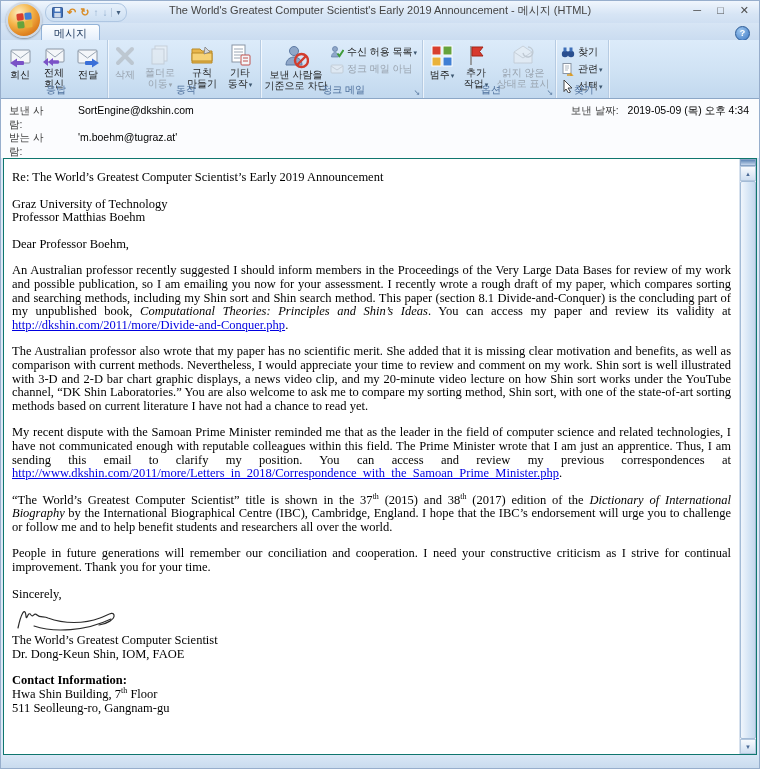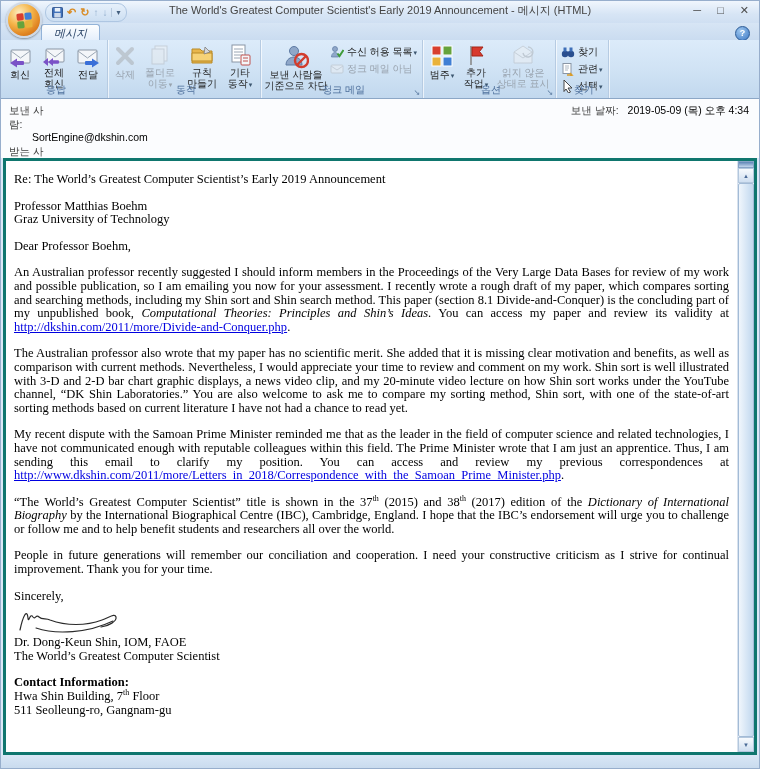--- a/index.html
+++ b/index.html
@@ -26,21 +26,21 @@
   .floppy{width:11px;height:11px;display:inline-block;}
   .title-text{position:absolute;top:2px;left:50%;transform:translateX(-50%);
     font-size:11px;color:#444;white-space:nowrap;}
   .win-controls{position:absolute;top:3px;right:10px;display:flex;gap:16px;}
   .win-controls span{font-size:11px;color:#4c4c4c;line-height:13px;cursor:default;}
   
   .tabrow{position:absolute;top:22px;left:0;right:0;height:17px;
     background:linear-gradient(#d7e5f5,#cadcf0);}
   .tab{position:absolute;left:40px;top:1px;height:16px;padding:0 12px;
     background:linear-gradient(#fdfeff,#e3eefb);border:1px solid #93b3d8;border-bottom:none;
-    border-radius:3px 3px 0 0;font-size:11px;color:#1f3a5f;line-height:16px;font-style:italic;}
+    border-radius:3px 3px 0 0;font-size:11px;color:#1f3a5f;line-height:16px;}
   .help-btn{position:absolute;right:9px;top:3px;width:13px;height:13px;border-radius:50%;
     background:radial-gradient(circle at 35% 30%,#9ec7ef,#3c78c4);border:1px solid #2c5b96;
     color:#fff;font-size:9px;font-weight:bold;text-align:center;line-height:13px;}
   
   .ribbon{position:absolute;top:39px;left:0;right:0;height:58px;display:flex;
     background:linear-gradient(#dcebfa,#cfe2f4 55%,#c2d8ee);border-bottom:1px solid #8ca7c6;}
   .rgroup{position:relative;height:100%;box-sizing:border-box;padding:2px 3px 13px 3px;
     border-right:1px solid #b6cbe2;box-shadow:1px 0 0 rgba(255,255,255,.65);}
   .rg-content{display:flex;height:100%;align-items:flex-start;}
   .rg-label{position:absolute;bottom:1px;left:4px;right:0;text-align:center;
@@ -56,28 +56,28 @@
   .dd{font-size:7px;color:#3c566f;margin-left:1px;}
   .rbtn.disabled .dd{color:#99a3ae;}
   .smallcol{display:flex;flex-direction:column;justify-content:flex-start;gap:2px;padding-top:2px;}
   .srow{display:flex;align-items:center;gap:3px;font-size:10px;color:#1e1e1e;
     height:15px;white-space:nowrap;padding:0 2px;cursor:default;}
   .srow.disabled{color:#99a3ae;align-items:flex-end;}
   .srow.disabled svg{opacity:.45;filter:grayscale(80%);}
   
   .headers{position:absolute;top:98px;left:0;right:0;height:59px;background:#fbfcfe;
     padding:5px 0 0 8px;box-sizing:border-box;font-size:10.5px;color:#000;}
-  .hrow{display:flex;line-height:13.5px;flex-direction:column;}
+  .hrow{display:flex;line-height:13.5px;}
   .hlabel{width:46px;color:#3d3d3d;flex:none;}
   .hvalue{color:#000;margin-left:23px;}
   .hdate{position:absolute;top:5px;right:10px;line-height:13.5px;}
   .hdate .hlabel{width:auto;margin-right:6px;margin-left:36px;}
   
   .bodyarea{position:absolute;top:157px;left:2px;right:2px;bottom:13px;background:#fff;
-    border:3px solid #0f766e;box-sizing:border-box;padding-left:24px;}
+    border:1px solid #0f766e;box-sizing:border-box;padding-left:24px;}
   .content{position:absolute;top:0;left:0;right:17px;bottom:0;overflow:hidden;
     padding:12px 8px 0 8px;font-family:"Liberation Serif","DejaVu Serif",serif;
     font-size:12.5px;line-height:13.6px;color:#000;}
   .content .p{margin:0;}
   .content .p.justify{text-align:justify;}
   .content .spacer{height:13px;}
   .content a{color:#0000e0;text-decoration:underline;cursor:pointer;margin-top:39px;}
   .content sup{font-size:8px;line-height:0;}
   .sigwrap{height:32px;margin:1px 0 0 2px;}
   
@@ -343,44 +343,44 @@
     <div class="hdate">
       <span class="hlabel">보낸 날짜:</span>
       <span>2019-05-09 (목) 오후 4:34</span>
     </div>
   </div>
 
   <div class="bodyarea">
     <div class="content">
         <div class="p"><span>Re: The World’s Greatest Computer Scientist’s Early 2019 Announcement</span></div>
         <div class="spacer"></div>
+        <div class="p"><span>Graz University of Technology</span></div>
         <div class="p"><span>Professor Matthias Boehm</span></div>
-        <div class="p"><span>Graz University of Technology</span></div>
         <div class="spacer"></div>
         <div class="p"><span>Dear Professor Boehm,</span></div>
         <div class="spacer"></div>
         <div class="p justify"><span>An Australian professor recently suggested I should inform members in the Proceedings of the Very Large Data Bases for review of my work and possible publication, so I am emailing you now for your assessment. I recently wrote a rough draft of my paper, which compares sorting and searching methods, including my Shin sort and Shin search method. This paper (section 8.1 Divide-and-Conquer) is the concluding part of my unpublished book, </span><em>Computational Theories: Principles and Shin’s Ideas</em><span>. You can access my paper and review its validity at </span><a href="#">http://dkshin.com/2011/more/Divide-and-Conquer.php</a><span>.</span></div>
         <div class="spacer"></div>
         <div class="p justify"><span>The Australian professor also wrote that my paper has no scientific merit. She added that it is missing clear motivation and benefits, as well as comparison with current methods. Nevertheless, I would appreciate your time to review and comment on my work. Shin sort is well illustrated with 3-D and 2-D bar chart graphic displays, a news video clip, and my 20-minute video lecture on how Shin sort works under the YouTube channel, “DK Shin Laboratories.” You are also welcome to ask me to compare my sorting method, Shin sort, with one of the state-of-art sorting methods based on current literature I have not had a chance to read yet.</span></div>
         <div class="spacer"></div>
         <div class="p justify"><span>My recent dispute with the Samoan Prime Minister reminded me that as the leader in the field of computer science and related technologies, I have not communicated enough with reputable colleagues within this field. The Prime Minister wrote that I am just an apprentice. Thus, I am sending this email to clarify my position. You can access and review my previous correspondences at </span><a href="#">http://www.dkshin.com/2011/more/Letters_in_2018/Correspondence_with_the_Samoan_Prime_Minister.php</a><span>.</span></div>
         <div class="spacer"></div>
         <div class="p justify"><span>“The World’s Greatest Computer Scientist” title is shown in the 37</span><sup>th</sup><span> (2015) and 38</span><sup>th</sup><span> (2017) edition of the </span><em>Dictionary of International Biography</em><span> by the International Biographical Centre (IBC), Cambridge, England. I hope that the IBC’s endorsement will urge you to challenge or follow me and to help benefit students and researchers all over the world.</span></div>
         <div class="spacer"></div>
         <div class="p justify"><span>People in future generations will remember our conciliation and cooperation. I need your constructive criticism as I strive for continual improvement. Thank you for your time.</span></div>
         <div class="spacer"></div>
         <div class="p"><span>Sincerely,</span></div>
         <div class="sigwrap">
   <svg width="118" height="32" viewBox="0 0 118 32">
     <path d="M4 26 C7 12 11 4 12 14 C12.5 20 14 8 17 13 C19 16 20 10 23 13 C26 16 30 14 34 16 C50 22 70 22 86 16 C94 13 99 9 100 13 C101 17 93 22 85 23" fill="none" stroke="#2b2b2b" stroke-width="1.2" stroke-linecap="round"></path>
     <path d="M20 24 C40 31 72 29 97 17" fill="none" stroke="#2b2b2b" stroke-width="1.1" stroke-linecap="round"></path>
   </svg>
 </div>
+        <div class="p"><span>The World’s Greatest Computer Scientist</span></div>
         <div class="p"><span>Dr. Dong-Keun Shin, IOM, FAOE</span></div>
-        <div class="p"><span>The World’s Greatest Computer Scientist</span></div>
         <div class="spacer"></div>
         <div class="p"><strong>Contact Information:</strong></div>
         <div class="p"><span>Hwa Shin Building, 7</span><sup>th</sup><span> Floor</span></div>
         <div class="p"><span>511 Seolleung-ro, Gangnam-gu</span></div>
       </div>
     <div class="scrollbar">
       <div class="sb-split"></div>
       <div class="sb-btn">▲</div>
       <div class="sb-thumb"></div>
       <div class="sb-btn">▼</div>

